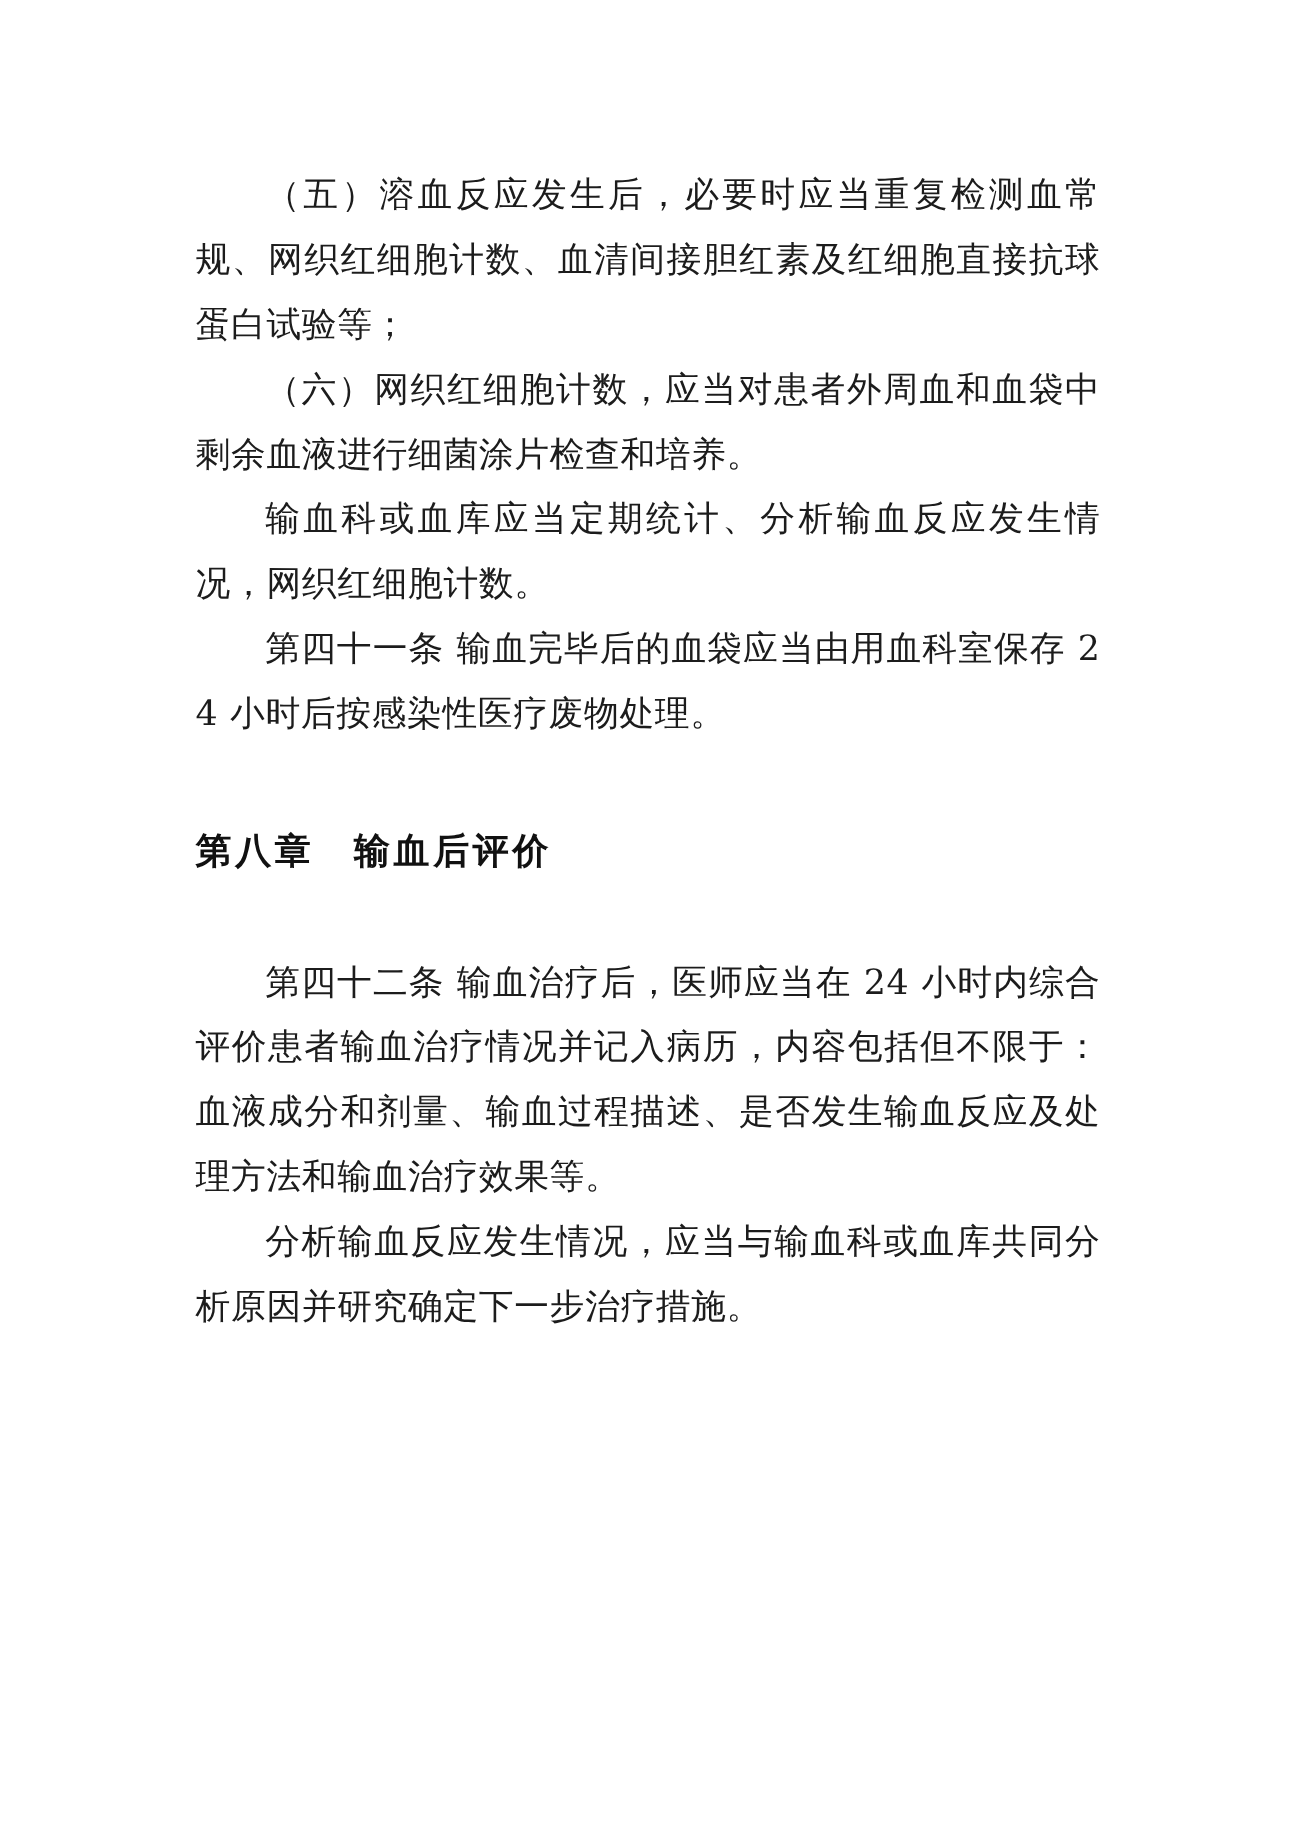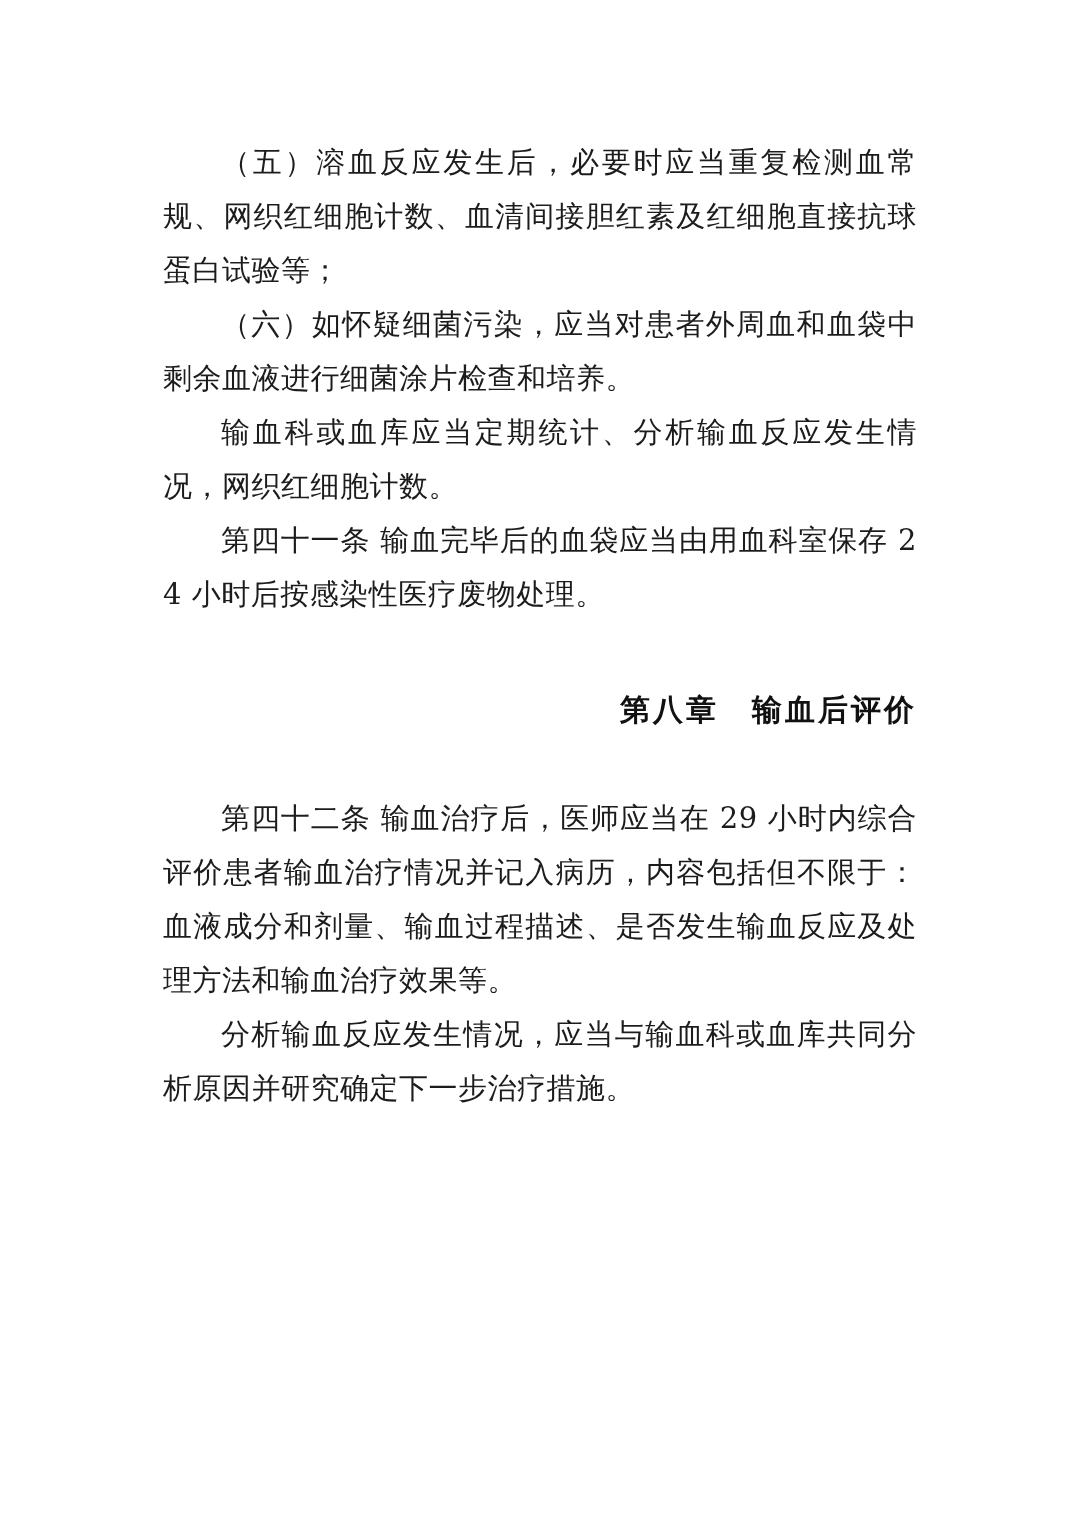--- a/index.html
+++ b/index.html
@@ -34,21 +34,21 @@
     word-break: break-all;
     overflow-wrap: break-word;
     font-family: "DejaVu Serif", "Liberation Serif", serif;
     color: #1c1c1c;
   }
   .chapter-heading {
     margin: 62px 0 54px 0;
     font-size: 30px;
     line-height: 54px;
     font-weight: bold;
-    text-align: right;
+    text-align: left;
     letter-spacing: 3px;
     font-family: "DejaVu Sans", "Liberation Sans", sans-serif;
     color: #111111;
   }
   .page-number {
     position: absolute;
     top: 1455px;
     left: 0;
     width: 100%;
     text-align: center;
@@ -60,29 +60,29 @@
   }
 </style>
 </head>
 <body>
 
 <div class="page">
   <div class="content">
 
     <p class="body-paragraph">（五）溶血反应发生后，必要时应当重复检测血常规、网织红细胞计数、血清间接胆红素及红细胞直接抗球蛋白试验等；</p>
 
-    <p class="body-paragraph">（六）如怀疑细菌污染，应当对患者外周血和血袋中剩余血液进行细菌涂片检查和培养。</p>
+    <p class="body-paragraph">（六）网织红细胞计数，应当对患者外周血和血袋中剩余血液进行细菌涂片检查和培养。</p>
 
 
 
     <p class="body-paragraph">输血科或血库应当定期统计、分析输血反应发生情况，网织红细胞计数。</p>
 
     <p class="body-paragraph">第四十一条 输血完毕后的血袋应当由用血科室保存 24 小时后按感染性医疗废物处理。</p>
 
     <h2 class="chapter-heading">第八章　输血后评价</h2>
 
-    <p class="body-paragraph">第四十二条 输血治疗后，医师应当在 29 小时内综合评价患者输血治疗情况并记入病历，内容包括但不限于：血液成分和剂量、输血过程描述、是否发生输血反应及处理方法和输血治疗效果等。</p>
+    <p class="body-paragraph">第四十二条 输血治疗后，医师应当在 24 小时内综合评价患者输血治疗情况并记入病历，内容包括但不限于：血液成分和剂量、输血过程描述、是否发生输血反应及处理方法和输血治疗效果等。</p>
 
     <p class="body-paragraph">分析输血反应发生情况，应当与输血科或血库共同分析原因并研究确定下一步治疗措施。</p>
 
   </div>
 
 </div>
 
 </body></html>

